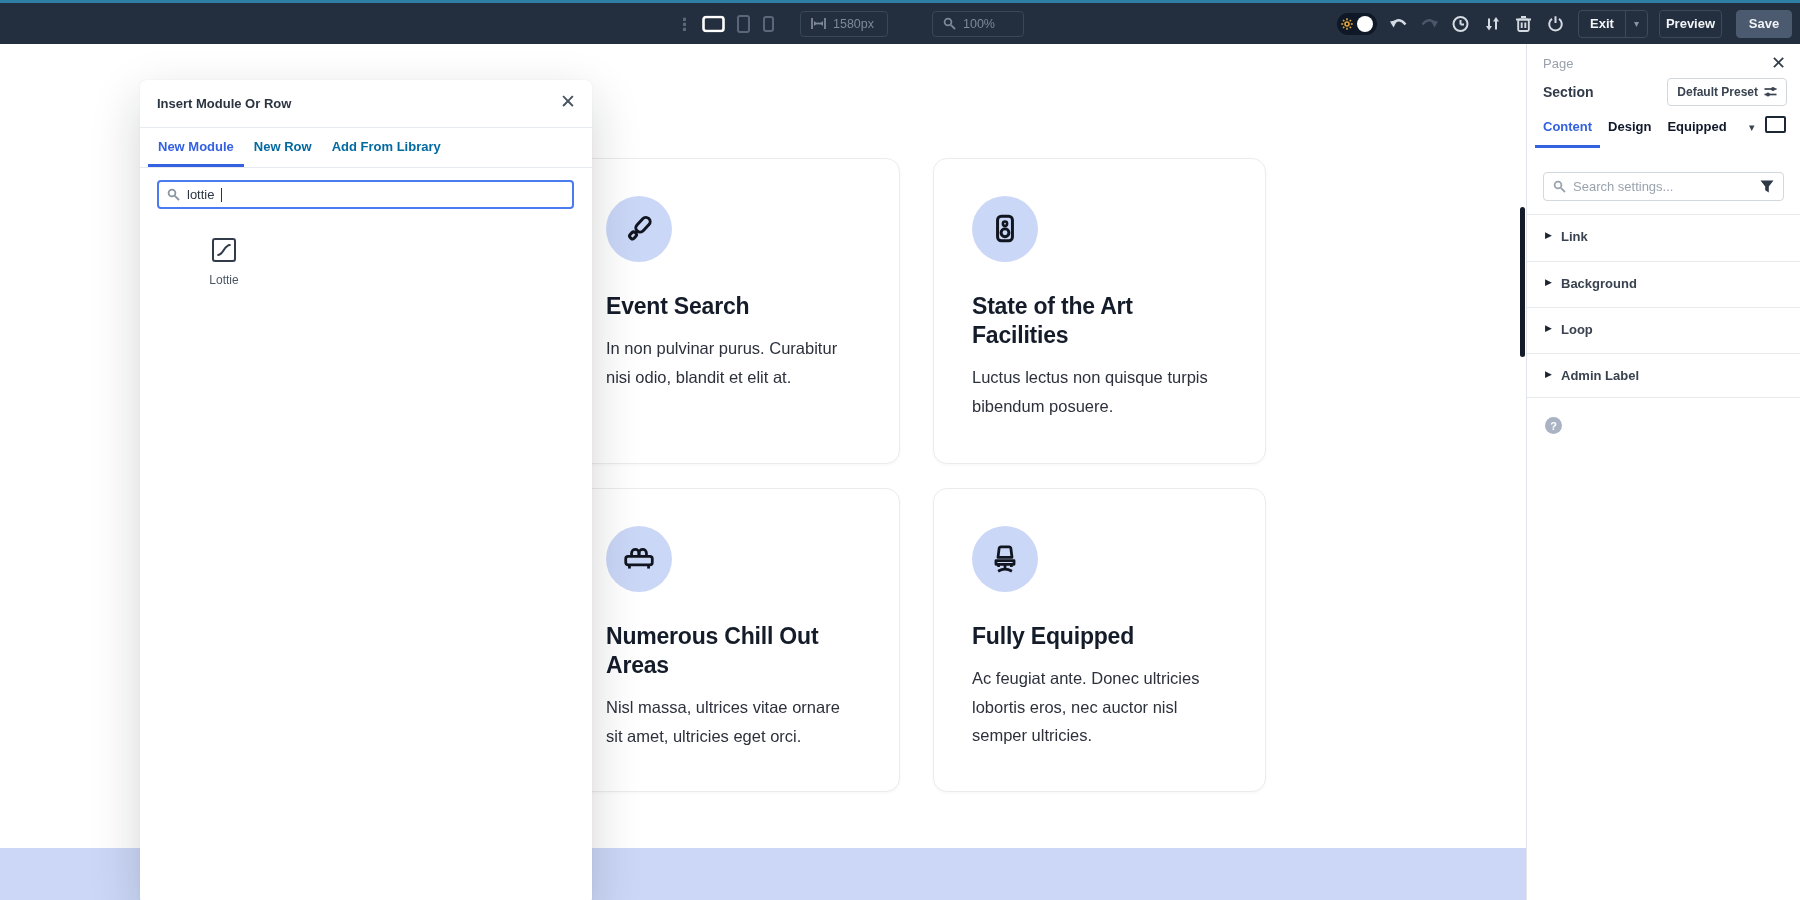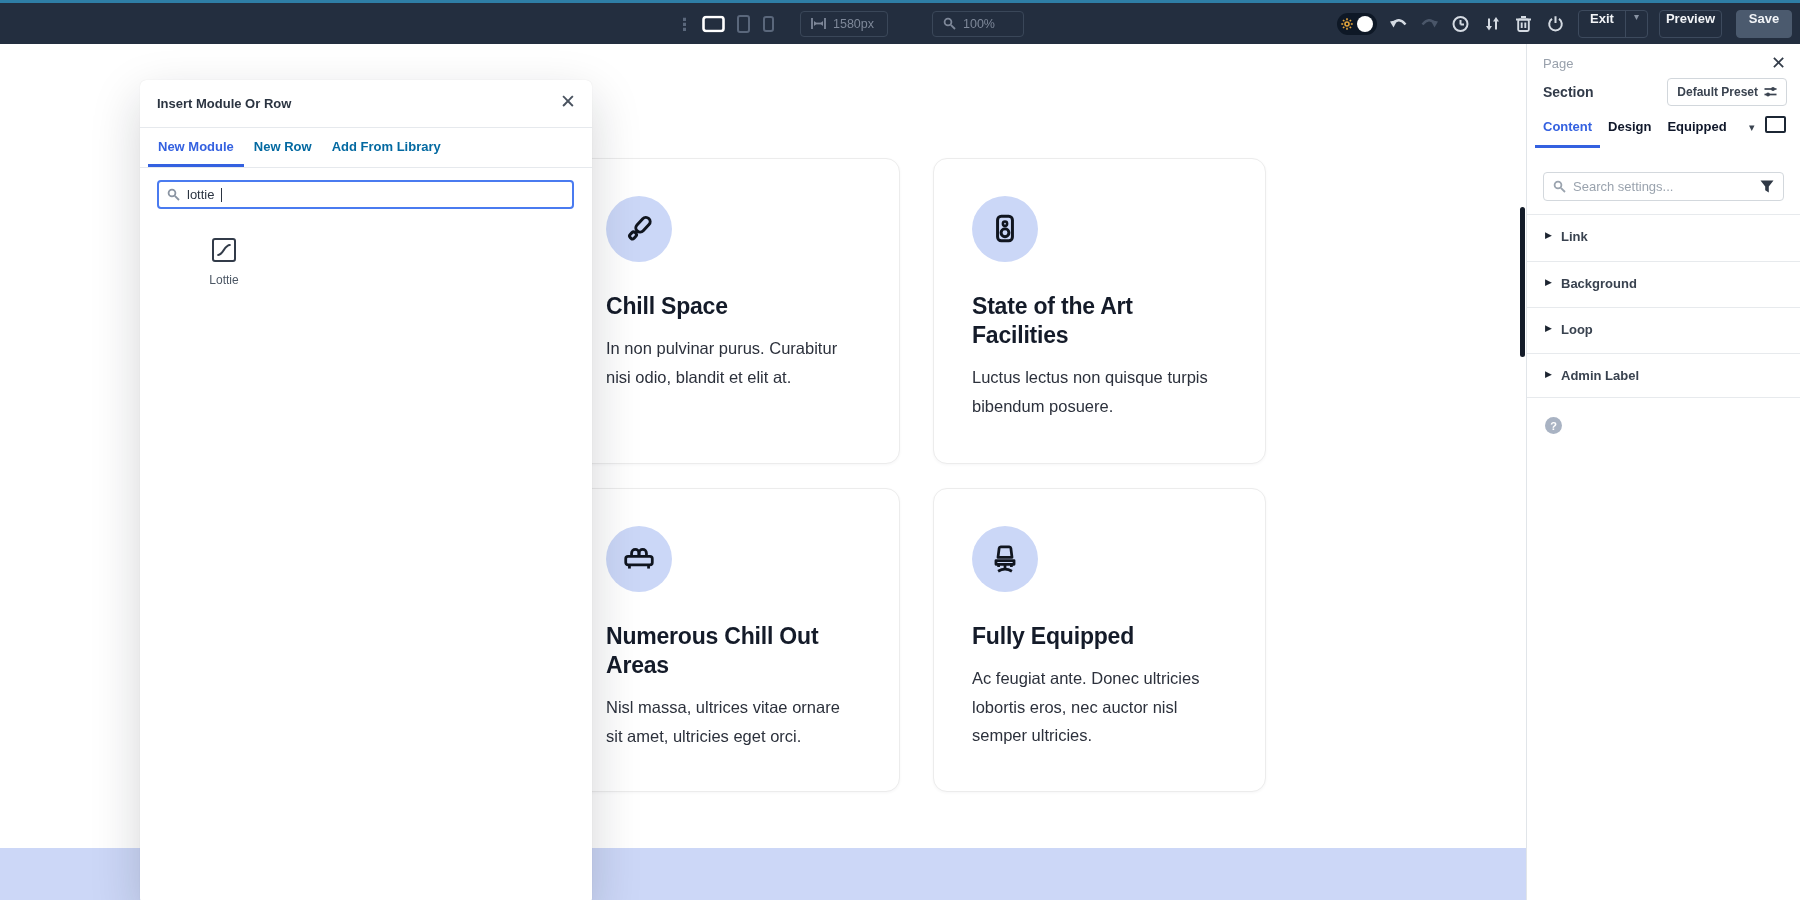--- a/index.html
+++ b/index.html
@@ -6,21 +6,21 @@
   #app{position:relative;width:1800px;height:900px;overflow:hidden;
        font-family:"Liberation Sans","DejaVu Sans",sans-serif;background:#fff;}
 
   
   #toolbar{position:absolute;left:0;top:0;width:1800px;height:44px;background:#232e3f;
            border-top:3px solid #2e7ea6;box-sizing:border-box;z-index:50;}
   .tb{position:absolute;top:50%;transform:translateY(-50%);}
   .tb-dots{color:#5a677b;font-size:17px;font-weight:700;letter-spacing:0;line-height:1;}
   .tb-field{height:26px;border:1px solid #3a4759;border-radius:4px;display:flex;align-items:center;
             gap:7px;padding:0 10px;box-sizing:border-box;color:#7e8899;font-size:12.5px;}
-  .tb-btn{height:28px;border:1px solid #3d4a5d;border-radius:4px;display:flex;
+  .tb-btn{height:28px;border:1px solid #3d4a5d;border-radius:4px;display:flex;align-items:center;
           justify-content:center;color:#f2f4f7;font-size:13px;font-weight:700;box-sizing:border-box;}
   .tb-icon{display:block;}
   
   #mode-toggle{width:40px;height:22px;border-radius:11px;background:#0e1826;display:flex;
                align-items:center;padding:0 4px;box-sizing:border-box;}
   #mode-toggle .knob{width:16px;height:16px;border-radius:50%;background:#fff;margin-left:auto;}
 
   
   #canvas-band{position:absolute;left:0;top:848px;width:1526px;height:52px;background:#ccd7f7;}
   #canvas-scrollbar{position:absolute;left:1520px;top:207px;width:5px;height:150px;background:#141c29;border-radius:3px;}
@@ -190,21 +190,21 @@
   <div class="card" style="left:567px;top:158px;height:306px">
     <div class="icon-circle">
       <svg width="34" height="34" viewBox="0 0 32 32">
           <g transform="rotate(43 16 16)" stroke="#10151f" stroke-width="2.8" fill="none" stroke-linejoin="round">
             <rect x="12" y="2.5" width="8" height="16" rx="4"></rect>
             <line x1="16" y1="18.5" x2="16" y2="21"></line>
             <rect x="13.5" y="21" width="5" height="6.5" rx="2"></rect>
           </g>
         </svg>
     </div>
-    <h3>Chill Space</h3>
+    <h3>Event Search</h3>
     <p>In non pulvinar purus. Curabitur nisi odio, blandit et elit at.</p>
   </div>
 
   <div class="card" style="left:933px;top:158px;height:306px">
     <div class="icon-circle">
       <svg width="34" height="34" viewBox="0 0 32 32">
           <g stroke="#10151f" stroke-width="2.8" fill="none">
             <rect x="9" y="4" width="14" height="23" rx="3.5"></rect>
             <circle cx="16" cy="11" r="2" stroke-width="2.4"></circle>
             <circle cx="16" cy="19.5" r="3.7"></circle>

